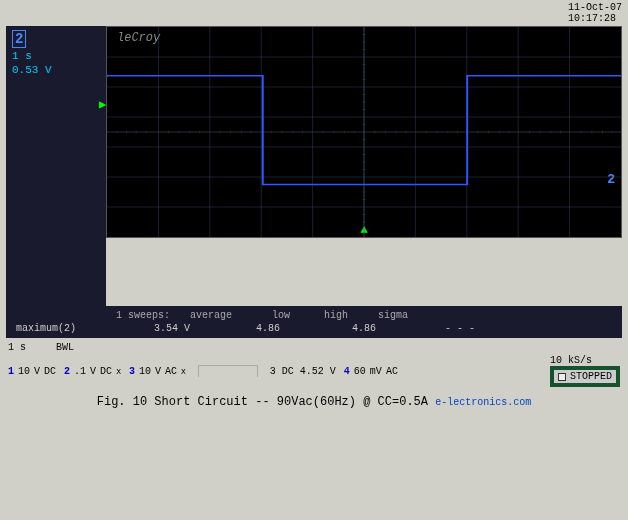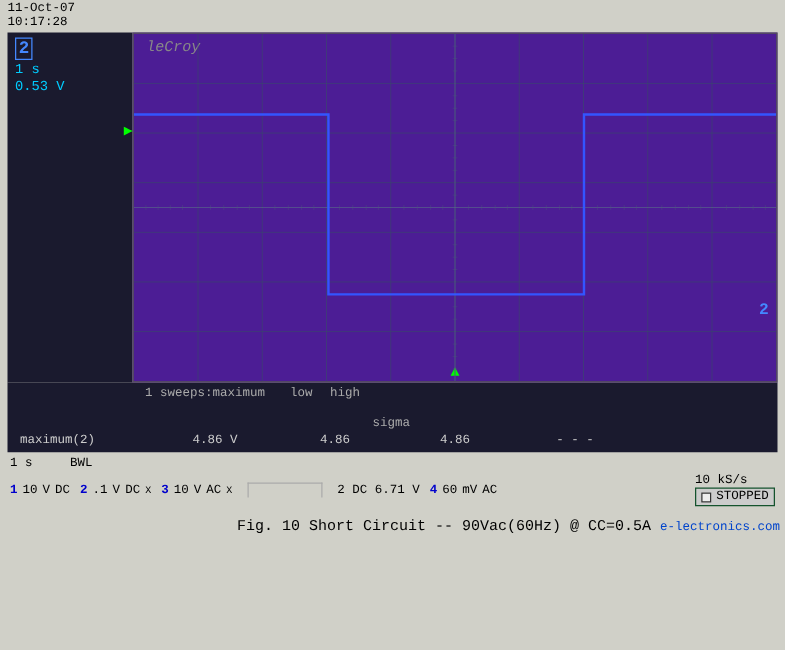--- a/index.html
+++ b/index.html
@@ -8,21 +8,21 @@
       height: 520px;
       background: #d0d0c8;
       font-family: 'Courier New', Courier, monospace;
       font-size: 11px;
       color: #000;
       overflow: hidden;
     }
 
     .top-bar {
       display: flex;
-      justify-content: flex-start;
+      justify-content: flex-end;
       padding: 2px 6px;
       font-size: 10px;
     }
 
     .scope-container {
       display: flex;
       flex-direction: row;
       margin: 0 6px;
     }
 
@@ -46,23 +46,23 @@
     }
 
     .left-panel .scale-info {
       color: #00ccff;
       font-size: 11px;
       margin-top: 2px;
     }
 
     .scope-screen {
       flex: 1;
-      background: #4c1d95;
+      background: #000000;
       position: relative;
-      height: 280px;
+      height: 212px;
       border: 1px solid #555;
     }
 
     .lecroy-label {
       position: absolute;
       top: 4px;
       left: 10px;
       color: #888;
       font-size: 12px;
       font-style: italic;
@@ -99,20 +99,21 @@
       color: #cccccc;
       padding: 4px 10px;
       font-size: 10px;
       margin: 0 6px;
       display: flex;
       flex-direction: column;
     }
 
     .meas-header {
       display: flex;
+      gap: 20px;
       padding-left: 100px;
       color: #aaaaaa;
       font-size: 10px;
     }
 
     .meas-values {
       display: flex;
       gap: 16px;
       font-size: 10px;
       margin-top: 2px;
@@ -159,38 +160,38 @@
       font-weight: bold;
     }
 
     .right-info {
       margin-left: auto;
       text-align: left;
     }
 
     .stopped-badge {
       background: #cccccc;
-      border: 1px solid #14532d;
+      border: 4px solid #14532d;
       padding: 1px 4px;
       font-size: 10px;
       display: inline-flex;
       align-items: center;
       gap: 4px;
     }
 
     .stopped-indicator {
       width: 8px;
       height: 8px;
       border: 1px solid #333;
       background: #eee;
       display: inline-block;
     }
 
     .caption {
-      text-align: right;
+      text-align: center;
       font-size: 12px;
       padding: 4px;
       color: #000;
     }
 
     .caption .blue-text {
       color: #0055cc;
     }
 
     .square-wave-svg {
@@ -331,28 +332,28 @@
       </g>
 
       <polyline points="0,65 160,65 160,210 370,210 370,65 528,65" fill="none" stroke="#3355ff" stroke-width="2"></polyline>
     </svg>
   </div>
 </div>
 
 <div class="measurements-row">
   <div class="meas-header">
     <span>1 sweeps:</span>
-    <span>maximum</span>
+    <span>average</span>
     <span style="margin-left:20px;">low</span>
     <span style="margin-left:14px;text-align:right;">high</span>
-    <span style="margin-left:10px;margin-top:24px;">sigma</span>
+    <span style="margin-left:10px;">sigma</span>
   </div>
   <div class="meas-values">
     <span class="meas-label">maximum(2)</span>
-    <span class="meas-num">4.86 V</span>
+    <span class="meas-num">3.54 V</span>
     <span class="meas-num">4.86</span>
     <span class="meas-num">4.86</span>
     <span class="meas-num">- - -</span>
   </div>
 </div>
 
 <div class="bottom-info">
   <div class="bottom-row1">
     <span>1 s</span>
     <span>BWL</span>
@@ -377,21 +378,21 @@
     <div class="ch-row">
       <span class="ch-num-blue">3</span>
       <span>10</span>
       <span>V</span>
       <span>AC</span>
       <span style="font-size:8px; vertical-align:sub;">X</span>
     </div>
 
     <div class="pulse-shape"></div>
 
-    <span>2  DC 6.71 V</span>
+    <span>3  DC 4.52 V</span>
 
     <div class="ch-row">
       <span class="ch-num-blue">4</span>
       <span>60</span>
       <span>mV</span>
       <span>AC</span>
     </div>
 
     <div class="right-info">
       <div>10 kS/s</div>

